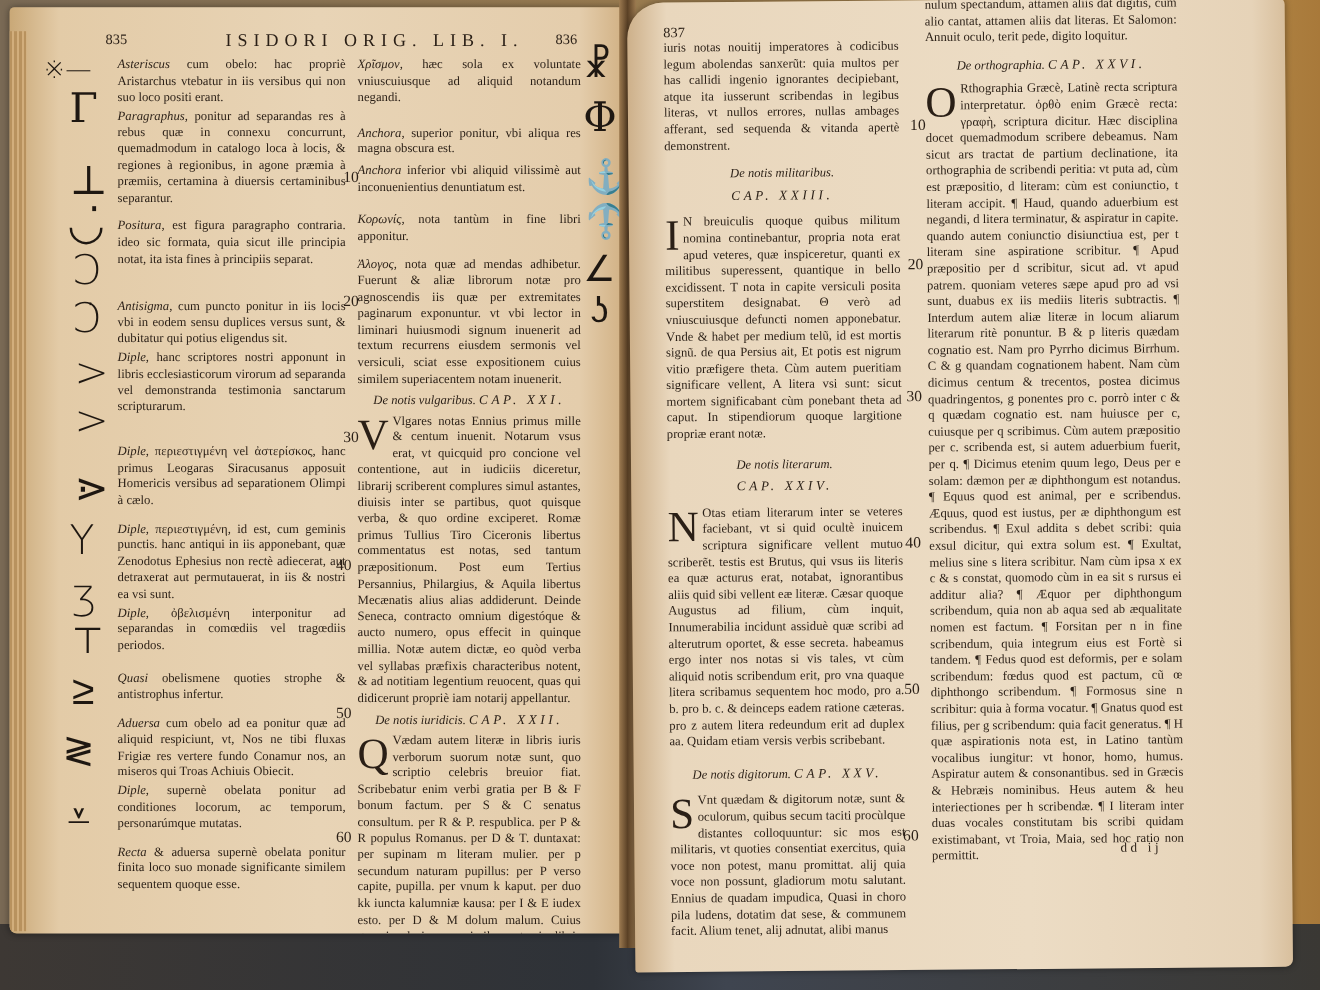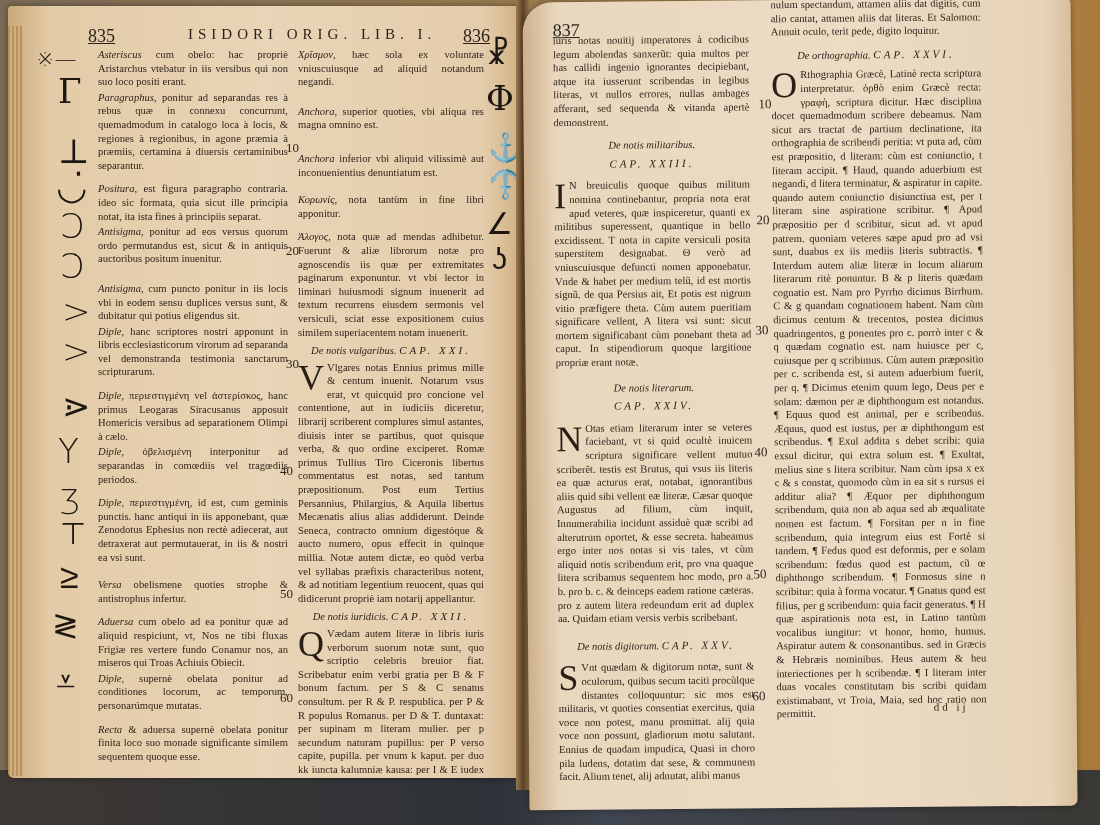--- a/index.html
+++ b/index.html
@@ -19,21 +19,21 @@
   .gutter{position:absolute;left:516px;top:0;width:14px;height:790px;
     background:linear-gradient(90deg,#9c7a50,#5b4126 50%,#9c7a50);}
   .edges{position:absolute;left:0;top:20px;width:14px;height:750px;
     background:repeating-linear-gradient(90deg,#b8925e 0 2px,#d2ae7c 2px 4px);}
   .txt{position:absolute;font-size:10.6px;line-height:13.6px;text-align:justify;}
   .txt p{margin:0 0 2px 0;}
   .it{font-style:italic;}
   .hd{text-align:center;font-style:italic;font-size:10.5px;margin:5px 0 3px 0;}
   .cap{font-style:italic;letter-spacing:3px;font-size:11px;}
   .runhead{position:absolute;top:20px;font-size:15px;letter-spacing:5px;}
-  .pnum{position:absolute;font-size:18px;text-decoration:underline;}
+  .pnum{position:absolute;font-size:12px;}
   .lnum{position:absolute;font-size:13px;}
   .sym{position:absolute;font-family:"DejaVu Sans",sans-serif;color:#1e1711;font-weight:300;}
   .drop{float:left;font-size:36px;line-height:30px;margin:2px 3px 0 0;}
   .sig{position:absolute;font-size:11px;letter-spacing:3px;}
 </style>
 </head>
 <body>
 
 <div class="table-bg"></div>
 <div class="desk-bottom"></div>
@@ -57,37 +57,36 @@
   <div class="sym" style="left:52px;top:470px;font-size:34px;">ʒ</div>
   <div class="sym" style="left:52px;top:510px;font-size:30px;">⊤</div>
   <div class="sym" style="left:52px;top:550px;font-size:34px;">≥</div>
   <div class="sym" style="left:44px;top:600px;font-size:32px;">≷</div>
   <div class="sym" style="left:48px;top:655px;font-size:34px;">⩡</div>
 
   <div class="txt" style="left:90px;top:42px;width:190px;">
     <p><span class="it">Asteriscus</span><span> cum obelo: hac propriè Aristarchus vtebatur in iis versibus qui non suo loco positi erant.</span></p>
     <p><span class="it">Paragraphus</span><span>, ponitur ad separandas res à rebus quæ in connexu concurrunt, quemadmodum in catalogo loca à locis, &amp; regiones à regionibus, in agone præmia à præmiis, certamina à diuersis certaminibus separantur.</span></p>
     <p style="margin-top:10px"><span class="it">Positura</span><span>, est figura paragrapho contraria. ideo sic formata, quia sicut ille principia notat, ita ista fines à principiis separat.</span></p>
-    <p><span class="it">Antisigma</span><span>, ponitur ad eos versus quorum ordo permutandus est, sicut &amp; in antiquis auctoribus positum inuenitur.</span></p>
-    <p style="margin-top:16px"><span class="it">Antisigma</span><span>, cum puncto ponitur in iis locis vbi in eodem sensu duplices versus sunt, &amp; dubitatur qui potius eligendus sit.</span></p>
+    <p style="margin-top:26px"><span class="it">Antisigma</span><span>, cum puncto ponitur in iis locis vbi in eodem sensu duplices versus sunt, &amp; dubitatur qui potius eligendus sit.</span></p>
     <p><span class="it">Diple</span><span>, hanc scriptores nostri apponunt in libris ecclesiasticorum virorum ad separanda vel demonstranda testimonia sanctarum scripturarum.</span></p>
-    <p style="margin-top:10px"><span class="it">Diple</span><span>, περιεστιγμένη vel ἀστερίσκος, hanc primus Leogaras Siracusanus apposuit Homericis versibus ad separationem Olimpi à cælo.</span></p>
+    <p style="margin-top:24px"><span class="it">Diple</span><span>, περιεστιγμένη vel ἀστερίσκος, hanc primus Leogaras Siracusanus apposuit Homericis versibus ad separationem Olimpi à cælo.</span></p>
+    <p style="margin-top:10px"><span class="it">Diple</span><span>, περιεστιγμένη, id est, cum geminis punctis. hanc antiqui in iis apponebant, quæ Zenodotus Ephesius non rectè adiecerat, aut detraxerat aut permutauerat, in iis &amp; nostri ea vsi sunt.</span></p>
     <p><span class="it">Diple</span><span>, ὀβελισμένη interponitur ad separandas in comœdiis vel tragœdiis periodos.</span></p>
-    <p style="margin-top:10px"><span class="it">Diple</span><span>, περιεστιγμένη, id est, cum geminis punctis. hanc antiqui in iis apponebant, quæ Zenodotus Ephesius non rectè adiecerat, aut detraxerat aut permutauerat, in iis &amp; nostri ea vsi sunt.</span></p>
-    <p style="margin-top:14px"><span class="it">Versa</span><span> obelismene quoties strophe &amp; antistrophus infertur.</span></p>
+    <p style="margin-top:14px"><span class="it">Quasi</span><span> obelismene quoties strophe &amp; antistrophus infertur.</span></p>
     <p style="margin-top:10px"><span class="it">Aduersa</span><span> cum obelo ad ea ponitur quæ ad aliquid respiciunt, vt, Nos ne tibi fluxas Frigiæ res vertere fundo Conamur nos, an miseros qui Troas Achiuis Obiecit.</span></p>
     <p><span class="it">Diple</span><span>, supernè obelata ponitur ad conditiones locorum, ac temporum, personarúmque mutatas.</span></p>
     <p style="margin-top:10px"><span class="it">Recta</span><span> &amp; aduersa supernè obelata ponitur finita loco suo monade significante similem sequentem quoque esse.</span></p>
 
   </div>
 
   <div class="txt" style="left:290px;top:42px;width:186px;">
     <p><span class="it">Χρῖσμον</span><span>, hæc sola ex voluntate vniuscuiusque ad aliquid notandum negandi.</span></p>
-    <p style="margin-top:16px"><span class="it">Anchora</span><span>, superior quoties, vbi aliqua res magna omnino est.</span></p>
-    <p style="margin-top:20px"><span class="it">Anchora</span><span> inferior vbi aliquid vilissimè aut inconuenientius denuntiatum est.</span></p>
+    <p style="margin-top:16px"><span class="it">Anchora</span><span>, superior ponitur, vbi aliqua res magna obscura est.</span></p>
+    <p style="margin-top:4px"><span class="it">Anchora</span><span> inferior vbi aliquid vilissimè aut inconuenientius denuntiatum est.</span></p>
     <p style="margin-top:14px"><span class="it">Κορωνίς</span><span>, nota tantùm in fine libri apponitur.</span></p>
     <p style="margin-top:10px"><span class="it">Ἀλογος</span><span>, nota quæ ad mendas adhibetur. Fuerunt &amp; aliæ librorum notæ pro agnoscendis iis quæ per extremitates paginarum exponuntur. vt vbi lector in liminari huiusmodi signum inuenerit ad textum recurrens eiusdem sermonis vel versiculi, sciat esse expositionem cuius similem superiacentem notam inuenerit.</span></p>
     <div class="hd"><span>De notis vulgaribus.</span> <span class="cap">CAP. XXI.</span></div>
     <p><span class="drop">V</span><span>Vlgares notas Ennius primus mille &amp; centum inuenit. Notarum vsus erat, vt quicquid pro concione vel contentione, aut in iudiciis diceretur, librarij scriberent complures simul astantes, diuisis inter se partibus, quot quisque verba, &amp; quo ordine exciperet. Romæ primus Tullius Tiro Ciceronis libertus commentatus est notas, sed tantum præpositionum. Post eum Tertius Persannius, Philargius, &amp; Aquila libertus Mecænatis alius alias addiderunt. Deinde Seneca, contracto omnium digestóque &amp; aucto numero, opus effecit in quinque millia. Notæ autem dictæ, eo quòd verba vel syllabas præfixis characteribus notent, &amp; ad notitiam legentium reuocent, quas qui didicerunt propriè iam notarij appellantur.</span></p>
     <div class="hd"><span>De notis iuridicis.</span> <span class="cap">CAP. XXII.</span></div>
     <p><span class="drop">Q</span><span>Vædam autem literæ in libris iuris verborum suorum notæ sunt, quo scriptio celebris breuior fiat. Scribebatur enim verbi gratia per B &amp; F bonum factum. per S &amp; C senatus consultum. per R &amp; P. respublica. per P &amp; R populus Romanus. per D &amp; T. duntaxat: per supinam m literam mulier. per p secundum naturam pupillus: per P verso capite, pupilla. per vnum k kaput. per duo kk iuncta kalumniæ kausa: per I &amp; E iudex esto. per D &amp; M dolum malum. Cuius generis plurimę consimiles notæ in libris antiquis inueniuntur. Has iuris</span></p>
   </div>
 
   <div class="sym" style="left:478px;top:30px;font-size:30px;">☧</div>
   <div class="sym" style="left:478px;top:72px;font-size:34px;font-family:'DejaVu Serif',serif;">Φ</div>

